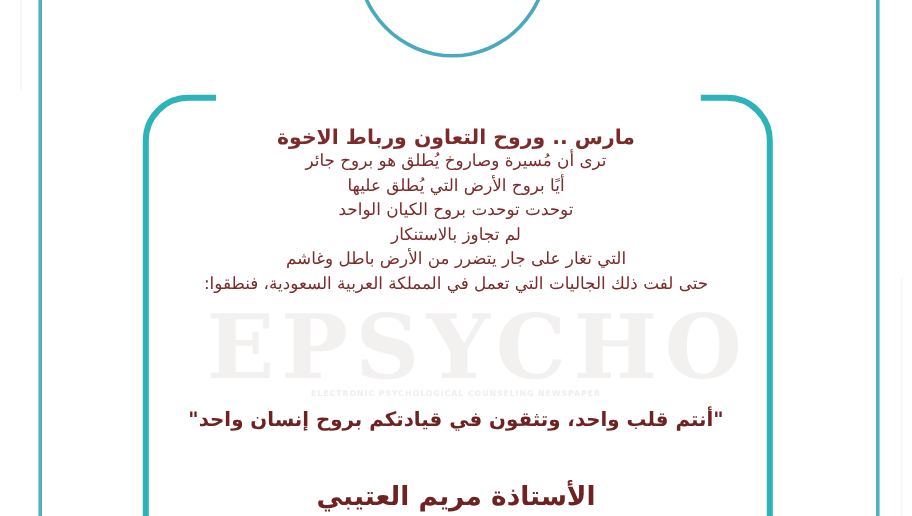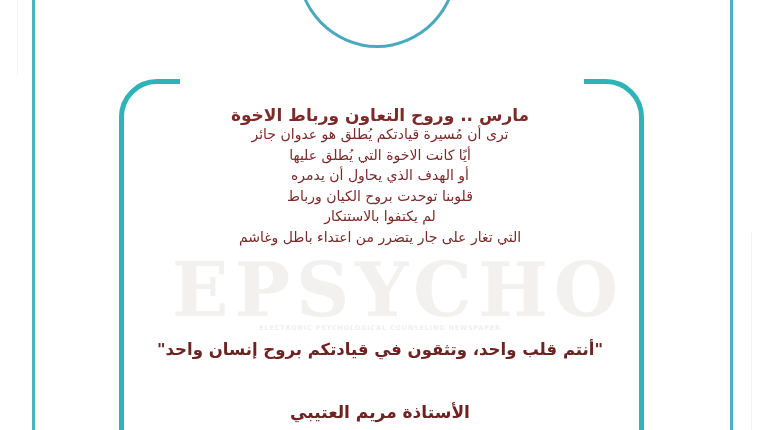--- a/index.html
+++ b/index.html
@@ -122,21 +122,21 @@
       width: 520px;
       font-size: 16.5px;
       font-weight: bold;
       color: #6e2221;
     }
     .author {
       position: absolute;
       top: 402px;
       left: 0;
       width: 520px;
-      font-size: 17px;
+      font-size: 22px;
       font-weight: bold;
       color: #6e2221;
     }
   </style>
 </head>
 <body>
 
 <div class="outer-line outer-left"></div>
 <div class="outer-line outer-right"></div>
 <div class="faint-line" style="left:17px; top:0; height:75px;"></div>
@@ -146,22 +146,22 @@
 
 <div class="inner-frame"></div>
 <div class="frame-gap"></div>
 
 <div class="watermark">EPSYCHO</div>
 <div class="watermark-sub">ELECTRONIC PSYCHOLOGICAL COUNSELING NEWSPAPER</div>
 
 <div class="content">
   <div class="title">مارس .. وروح التعاون ورباط الاخوة</div>
   <ul class="poem">
-    <li>ترى أن مُسيرة قيادتكم يُطلق هو عدوان جائر</li>
-    <li>أيًا كانت الاخوة التي يُطلق عليها</li>
-    <li>أو الهدف الذي يحاول أن يدمره</li>
-    <li>قلوبنا توحدت بروح الكيان ورباط</li>
-    <li>لم يكتفوا بالاستنكار</li>
-    <li>التي تغار على جار يتضرر من اعتداء باطل وغاشم</li>
+    <li>ترى أن مُسيرة وصاروخ يُطلق هو بروح جائر</li>
+    <li>أيًا بروح الأرض التي يُطلق عليها</li>
+    <li>توحدت توحدت بروح الكيان الواحد</li>
+    <li>لم تجاوز بالاستنكار</li>
+    <li>التي تغار على جار يتضرر من الأرض باطل وغاشم</li>
+    <li>حتى لفت ذلك الجاليات التي تعمل في المملكة العربية السعودية، فنطقوا:</li>
   </ul>
   <div class="quote">"أنتم قلب واحد، وتثقون في قيادتكم بروح إنسان واحد"</div>
   <div class="author">الأستاذة مريم العتيبي</div>
 </div>
 
 </body></html>

